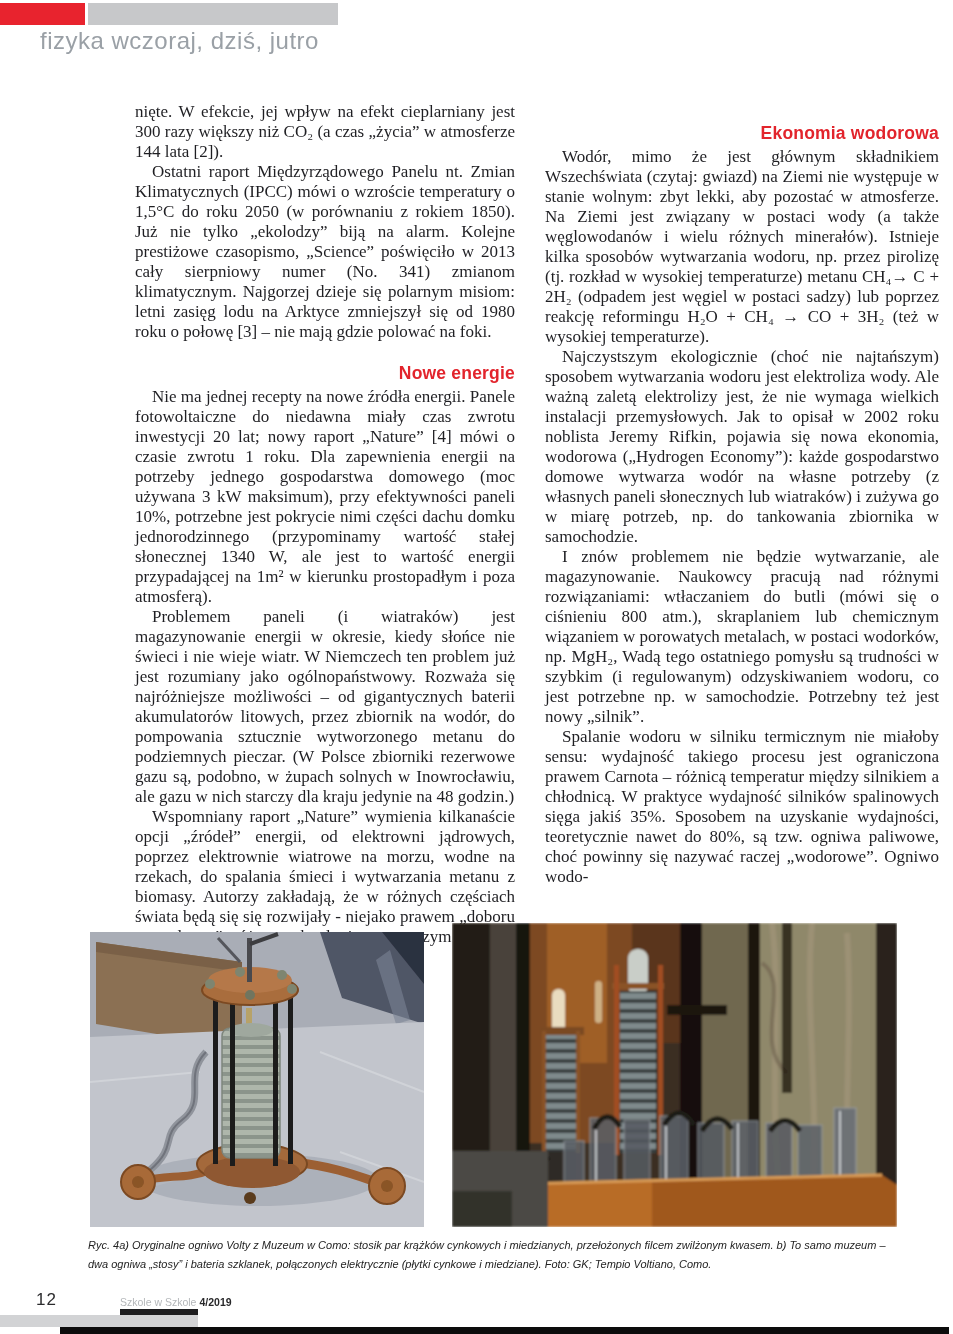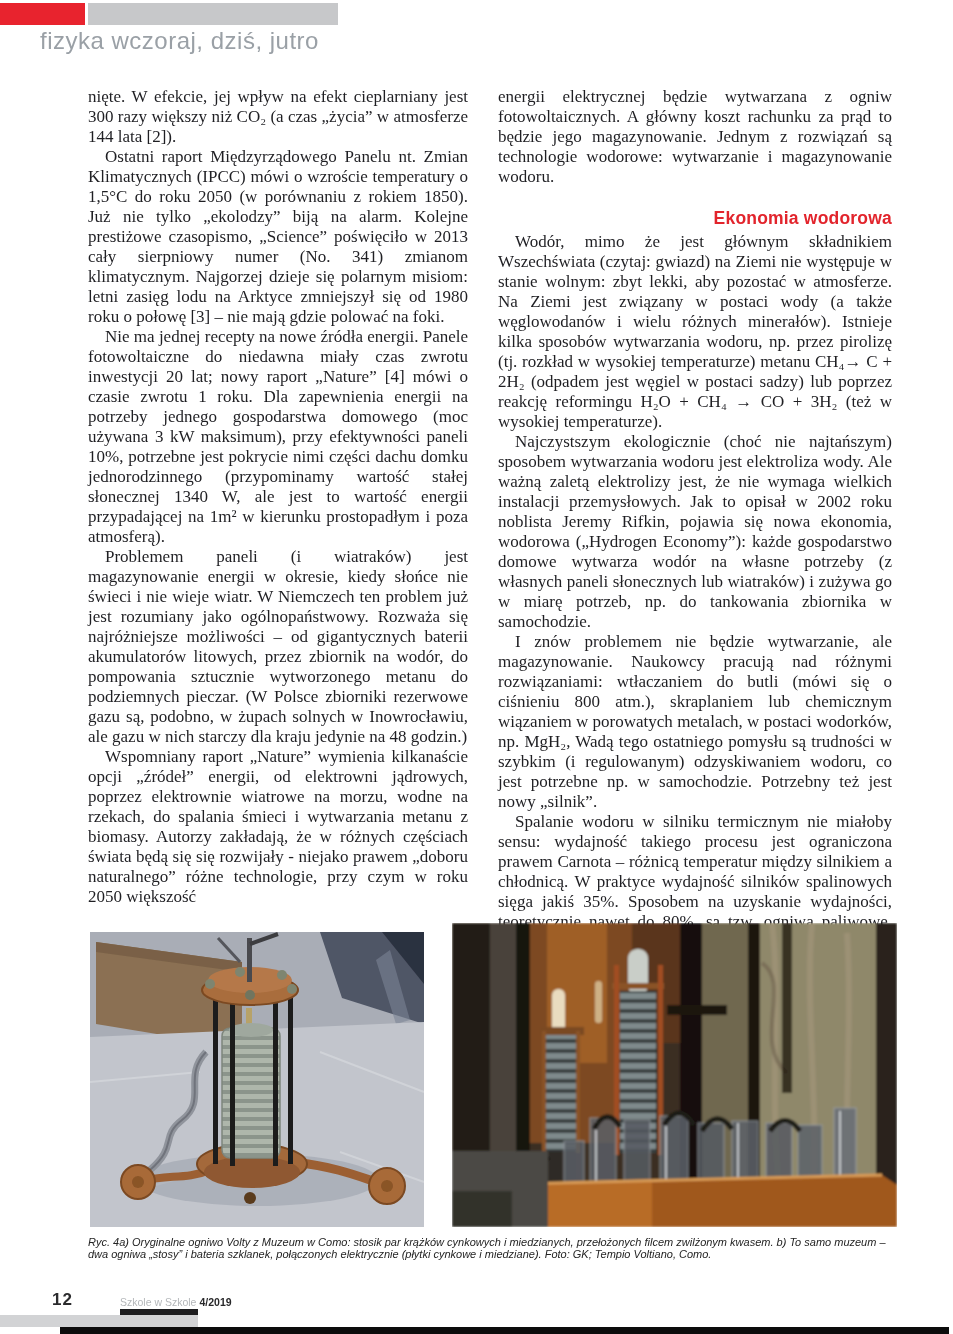--- a/index.html
+++ b/index.html
@@ -12,46 +12,46 @@
   }
   
   .hdr-red   { position:absolute; left:0;   top:3px; width:85px;  height:22px; background:#e8232e; }
   .hdr-gray  { position:absolute; left:88px; top:3px; width:250px; height:22px; background:#c7c8ca; }
   .hdr-title {
     position:absolute; left:40px; top:27px;
     font-family:"Liberation Sans","DejaVu Sans",sans-serif;
     font-size:24px; font-weight:400; letter-spacing:.5px; color:#9aa0a6;
   }
   
-  .col { position:absolute; top:87px; text-align:justify; font-size:17px; line-height:20px; }
+  .col { position:absolute; top:102px; text-align:justify; font-size:17px; line-height:20px;margin-left:47px; }
   .col-left  { left:88px;  width:380px; }
   .col-right { left:498px; width:394px; }
   .body-par { text-indent:17px; }
   .body-par.no-indent { text-indent:0; }
   .section-heading {
     font-family:"Liberation Sans","DejaVu Sans",sans-serif;
     font-size:17.5px; line-height:20px; font-weight:700; color:#e2242c;
     margin:21px 0 4px 0; text-align:right; letter-spacing:.2px;
   }
   
   .photo { position:absolute; overflow:hidden; }
   .photo-a { left:90px;  top:932px; width:334px; height:295px; }
   .photo-b { left:452px; top:923px; width:445px; height:304px; }
   .photo svg { display:block; width:100%; height:100%; }
   .fig-caption {
     position:absolute; left:88px; top:1236px; width:818px;
     font-family:"Liberation Sans","DejaVu Sans",sans-serif;
-    font-style:italic; font-size:11px; line-height:12px; color:#242424;
+    font-style:italic; font-size:11px; line-height:19px; color:#242424;
     text-align:left;
   }
   
   .page-number {
-    position:absolute; left:52px; top:1290px;
-    font-family:"Liberation Sans","DejaVu Sans",sans-serif;
-    font-size:17px; font-weight:700; letter-spacing:1px; color:#2b2b2d;
+    position:absolute; left:36px; top:1290px;
+    font-family:"Liberation Sans","DejaVu Sans",sans-serif;
+    font-size:17px; font-weight:400; letter-spacing:1px; color:#2b2b2d;
   }
   .journal-line {
     position:absolute; left:120px; top:1296px;
     font-family:"Liberation Sans","DejaVu Sans",sans-serif;
     font-size:10.5px; white-space:nowrap;
   }
   .journal-name  { color:#b4b7ba; font-weight:400; }
   .journal-issue { color:#28282a; font-weight:700; margin-left:3px;margin-top:6px; }
   .footer-minibar { position:absolute; left:120px; top:1309px; width:78px;  height:6px;  background:#1d1d1f; }
   .footer-graybar { position:absolute; left:0;     top:1315px; width:198px; height:12px; background:#d2d3d5; }
@@ -62,27 +62,27 @@
 
 <div class="page">
 
   <div class="hdr-red"></div>
   <div class="hdr-gray"></div>
   <div class="hdr-title">fizyka wczoraj, dziś, jutro</div>
 
   <section class="col col-left">
     <p class="body-par no-indent">nięte. W efekcie, jej wpływ na efekt cieplarniany jest 300 razy większy niż CO₂ (a czas „życia” w atmosferze 144 lata [2]).</p>
     <p class="body-par">Ostatni raport Międzyrządowego Panelu nt. Zmian Klimatycznych (IPCC) mówi o wzroście temperatury o 1,5°C do roku 2050 (w porównaniu z rokiem 1850). Już nie tylko „ekolodzy” biją na alarm. Kolejne prestiżowe czasopismo, „Science” poświęciło w 2013 cały sierpniowy numer (No. 341) zmianom klimatycznym. Najgorzej dzieje się polarnym misiom: letni zasięg lodu na Arktyce zmniejszył się od 1980 roku o połowę [3] – nie mają gdzie polować na foki.</p>
+    <h2 class="section-heading">Nowe energie</h2>
     <p class="body-par">Nie ma jednej recepty na nowe źródła energii. Panele fotowoltaiczne do niedawna miały czas zwrotu inwestycji 20 lat; nowy raport „Nature” [4] mówi o czasie zwrotu 1 roku. Dla zapewnienia energii na potrzeby jednego gospodarstwa domowego (moc używana 3 kW maksimum), przy efektywności paneli 10%, potrzebne jest pokrycie nimi części dachu domku jednorodzinnego (przypominamy wartość stałej słonecznej 1340 W, ale jest to wartość energii przypadającej na 1m² w kierunku prostopadłym i poza atmosferą).</p>
     <p class="body-par">Problemem paneli (i wiatraków) jest magazynowanie energii w okresie, kiedy słońce nie świeci i nie wieje wiatr. W Niemczech ten problem już jest rozumiany jako ogólnopaństwowy. Rozważa się najróżniejsze możliwości – od gigantycznych baterii akumulatorów litowych, przez zbiornik na wodór, do pompowania sztucznie wytworzonego metanu do podziemnych pieczar. (W Polsce zbiorniki rezerwowe gazu są, podobno, w żupach solnych w Inowrocławiu, ale gazu w nich starczy dla kraju jedynie na 48 godzin.)</p>
     <p class="body-par">Wspomniany raport „Nature” wymienia kilkanaście opcji „źródeł” energii, od elektrowni jądrowych, poprzez elektrownie wiatrowe na morzu, wodne na rzekach, do spalania śmieci i wytwarzania metanu z biomasy. Autorzy zakładają, że w różnych częściach świata będą się się rozwijały - niejako prawem „doboru naturalnego” różne technologie, przy czym w roku 2050 większość</p>
   </section>
 
   <section class="col col-right">
-    <p class="body-par no-indent">energii elektrycznej będzie wytwarzana z ogniw fotowoltaicznych. A główny koszt rachunku za prąd to będzie jego magazynowanie. Jednym z rozwiązań są technologie wodorowe: wytwarzanie i magazynowanie wodoru.</p>
     <h2 class="section-heading">Ekonomia wodorowa</h2>
     <p class="body-par">Wodór, mimo że jest głównym składnikiem Wszechświata (czytaj: gwiazd) na Ziemi nie występuje w stanie wolnym: zbyt lekki, aby pozostać w atmosferze. Na Ziemi jest związany w postaci wody (a także węglowodanów i wielu różnych minerałów). Istnieje kilka sposobów wytwarzania wodoru, np. przez pirolizę (tj. rozkład w wysokiej temperaturze) metanu CH₄→ C + 2H₂ (odpadem jest węgiel w postaci sadzy) lub poprzez reakcję reformingu H₂O + CH₄ → CO + 3H₂ (też w wysokiej temperaturze).</p>
     <p class="body-par">Najczystszym ekologicznie (choć nie najtańszym) sposobem wytwarzania wodoru jest elektroliza wody. Ale ważną zaletą elektrolizy jest, że nie wymaga wielkich instalacji przemysłowych. Jak to opisał w 2002 roku noblista Jeremy Rifkin, pojawia się nowa ekonomia, wodorowa („Hydrogen Economy”): każde gospodarstwo domowe wytwarza wodór na własne potrzeby (z własnych paneli słonecznych lub wiatraków) i zużywa go w miarę potrzeb, np. do tankowania zbiornika w samochodzie.</p>
     <p class="body-par">I znów problemem nie będzie wytwarzanie, ale magazynowanie. Naukowcy pracują nad różnymi rozwiązaniami: wtłaczaniem do butli (mówi się o ciśnieniu 800 atm.), skraplaniem lub chemicznym wiązaniem w porowatych metalach, w postaci wodorków, np. MgH₂, Wadą tego ostatniego pomysłu są trudności w szybkim (i regulowanym) odzyskiwaniem wodoru, co jest potrzebne np. w samochodzie. Potrzebny też jest nowy „silnik”.</p>
     <p class="body-par">Spalanie wodoru w silniku termicznym nie miałoby sensu: wydajność takiego procesu jest ograniczona prawem Carnota – różnicą temperatur między silnikiem a chłodnicą. W praktyce wydajność silników spalinowych sięga jakiś 35%. Sposobem na uzyskanie wydajności, teoretycznie nawet do 80%, są tzw. ogniwa paliwowe, choć powinny się nazywać raczej „wodorowe”. Ogniwo wodo-</p>
   </section>
 
   <div class="photo photo-a">
     <svg viewBox="0 0 334 295" preserveAspectRatio="none">
       <defs>

